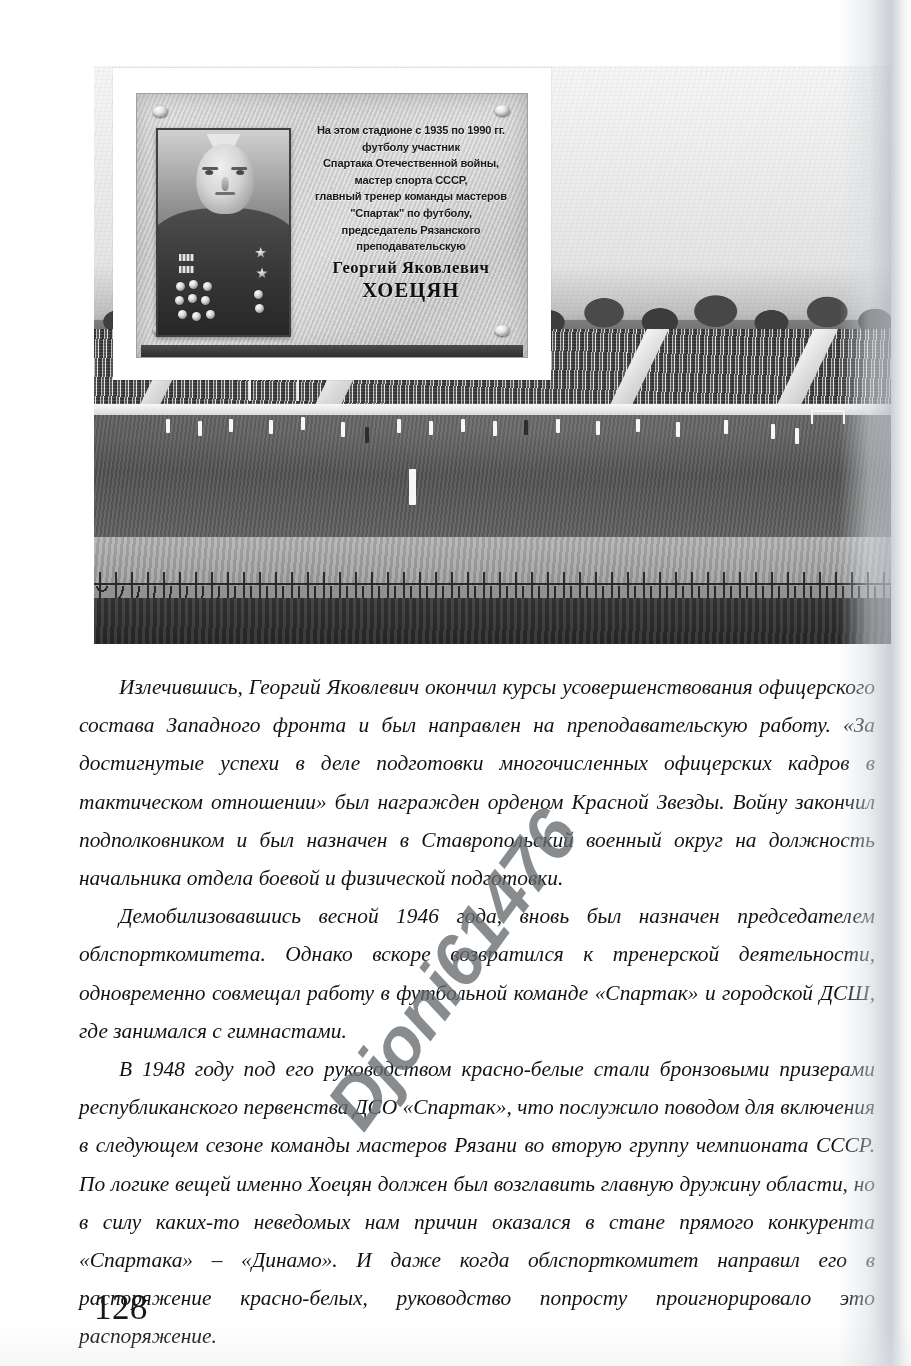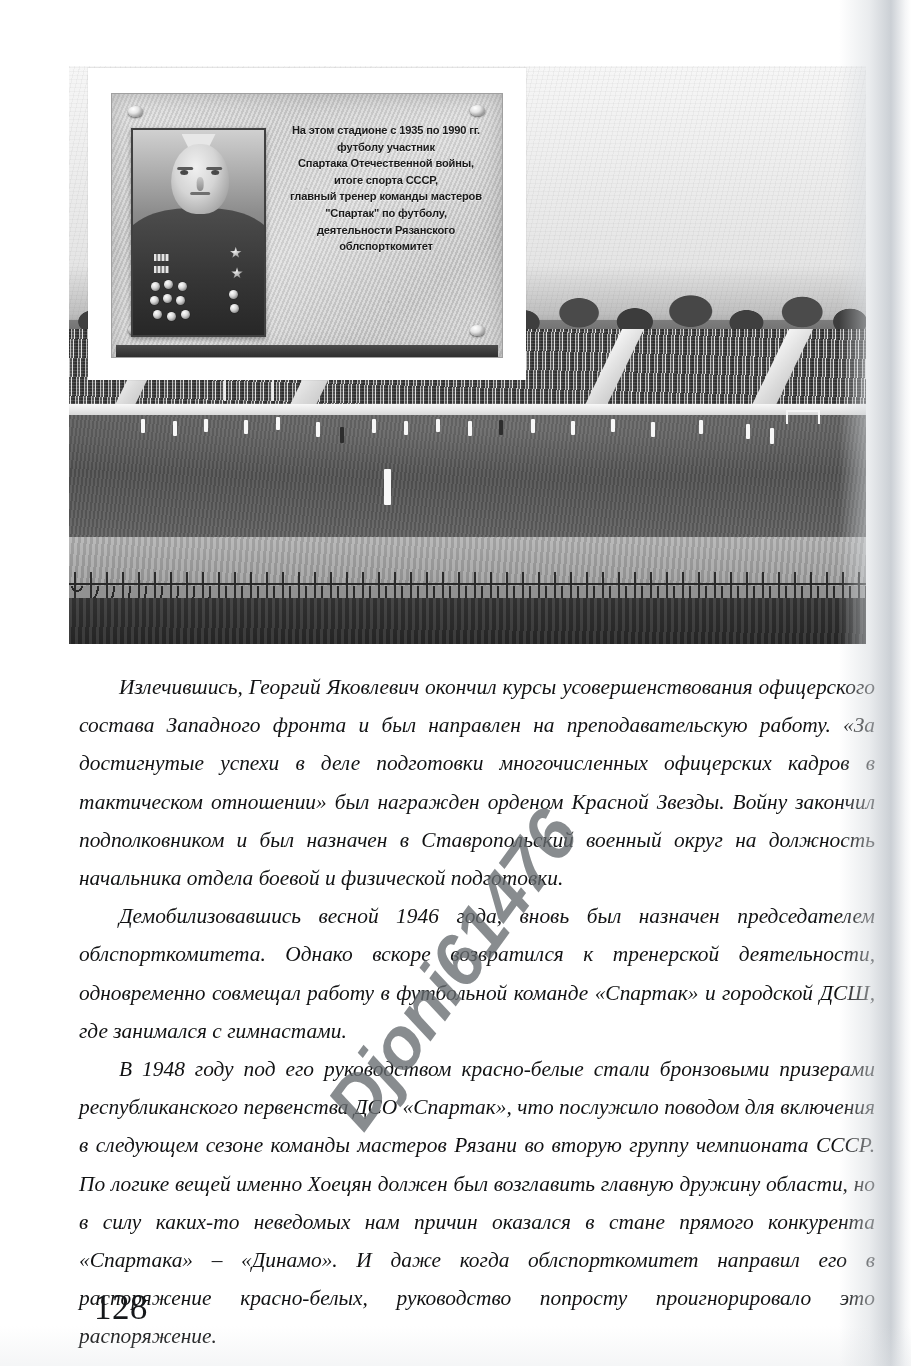--- a/index.html
+++ b/index.html
@@ -38,21 +38,21 @@
     position: absolute;
     left: 0; bottom: 0;
     width: 100%; height: 40px;
     background: linear-gradient(to bottom, rgba(255,255,255,0), rgba(225,228,231,0.35));
     pointer-events: none;
   }
 
   
   #figure {
     position: absolute;
-    left: 69px;
+    left: 94px;
     top: 66px;
     width: 797px;
     height: 578px;
   }
 
   
   #stadium-photo {
     position: absolute;
     left: 0;
     top: 0;
@@ -526,25 +526,29 @@
           <div class="medal" style="left:26%;  top:89%;"></div>
           <div class="medal" style="left:37%;  top:88%;"></div>
           <div class="medal" style="right:20%; top:78%;"></div>
           <div class="medal" style="right:19%; top:85%;"></div>
         </div>
 
         <div id="plaque-text">
           <div class="line">На этом стадионе с 1935 по 1990 гг.</div>
           <div class="line">футболу участник</div>
           <div class="line">Спартака Отечественной войны,</div>
-          <div class="line">итоге спорта СССР,</div>
+          <div class="line">мастер спорта СССР,</div>
           <div class="line">главный тренер команды мастеров</div>
           <div class="line">"Спартак" по футболу,</div>
-          <div class="line">деятельности Рязанского</div>
-          <div class="line">облспорткомитет</div>
+          <div class="line">председатель Рязанского</div>
+          <div class="line">преподавательскую</div>
+          <div id="plaque-name">
+            <div class="nm1">Георгий  Яковлевич</div>
+            <div class="nm2">ХОЕЦЯН</div>
+          </div>
         </div>
 
         <div id="plaque-base"></div>
       </div>
     </div>
   </div>
 
   <div id="body-text">
     <p>Излечившись, Георгий Яковлевич окончил курсы усовершенствования офицерского состава Западного фронта и был направлен на преподавательскую работу. «За достигнутые успехи в деле подготовки многочисленных офицерских кадров в тактическом отношении» был награжден орденом Красной Звезды. Войну закончил подполковником и был назначен в Ставропольский военный округ на должность начальника отдела боевой и физической подготовки.</p>
     <p>Демобилизовавшись весной 1946 года, вновь был назначен председателем облспорткомитета. Однако вскоре возвратился к тренерской деятельности, одновременно совмещал работу в футбольной команде «Спартак» и городской ДСШ, где занимался с гимнастами.</p>

